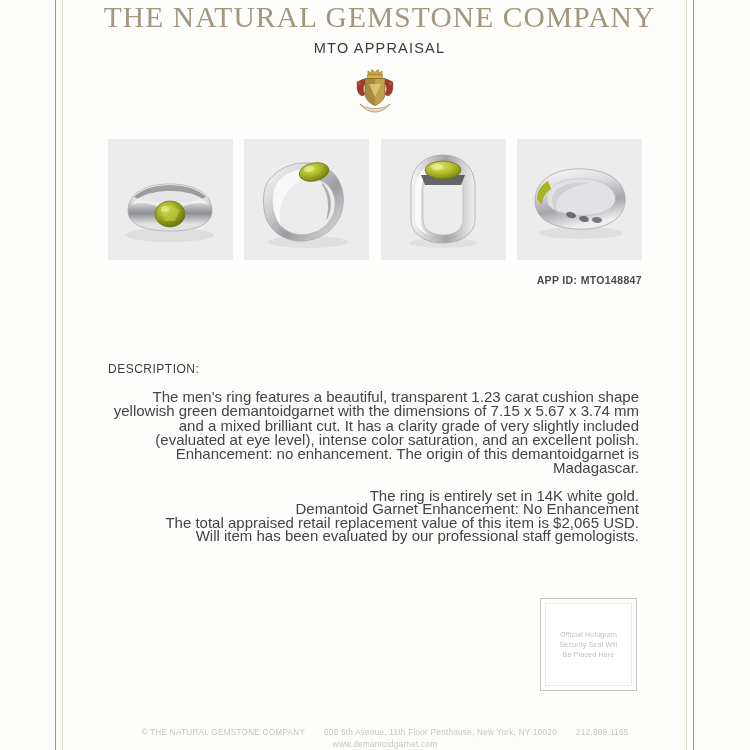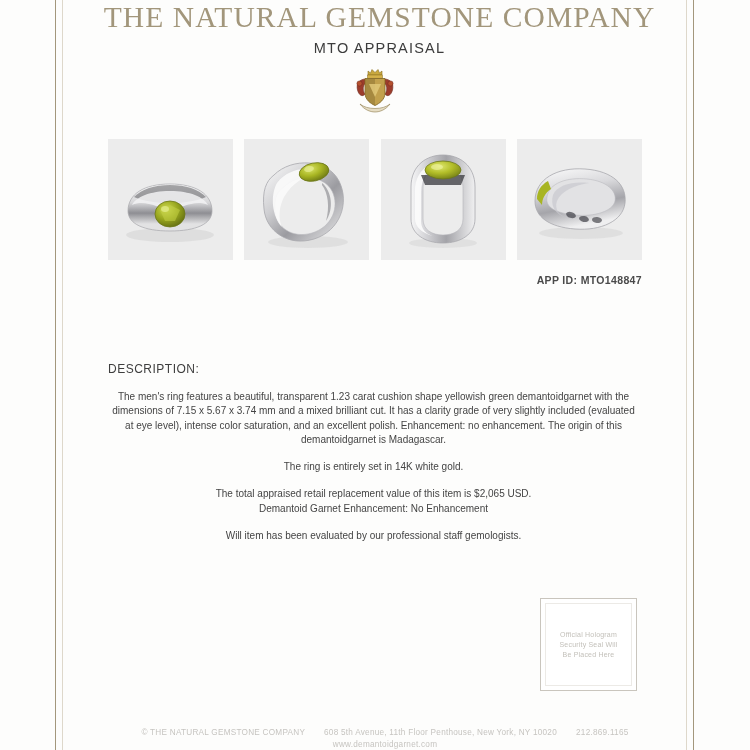--- a/index.html
+++ b/index.html
@@ -101,25 +101,25 @@
     top: 362px;
     width: 531px;
   }
   .section-label {
     font-size: 12px;
     color: #3e3e3e;
     letter-spacing: 0.5px;
     margin-bottom: 14px;
   }
   .para {
-    font-size: 10px;
+    font-size: 15px;
     line-height: 14.3px;
     color: #444444;
     margin-bottom: 13px;
-    text-align: center;
+    text-align: right;
   }
   .para:last-child { margin-bottom: 0; }
 
   .comments-block {
     position: absolute;
     left: 108px;
     top: 502px;
     width: 531px;
   }
 

